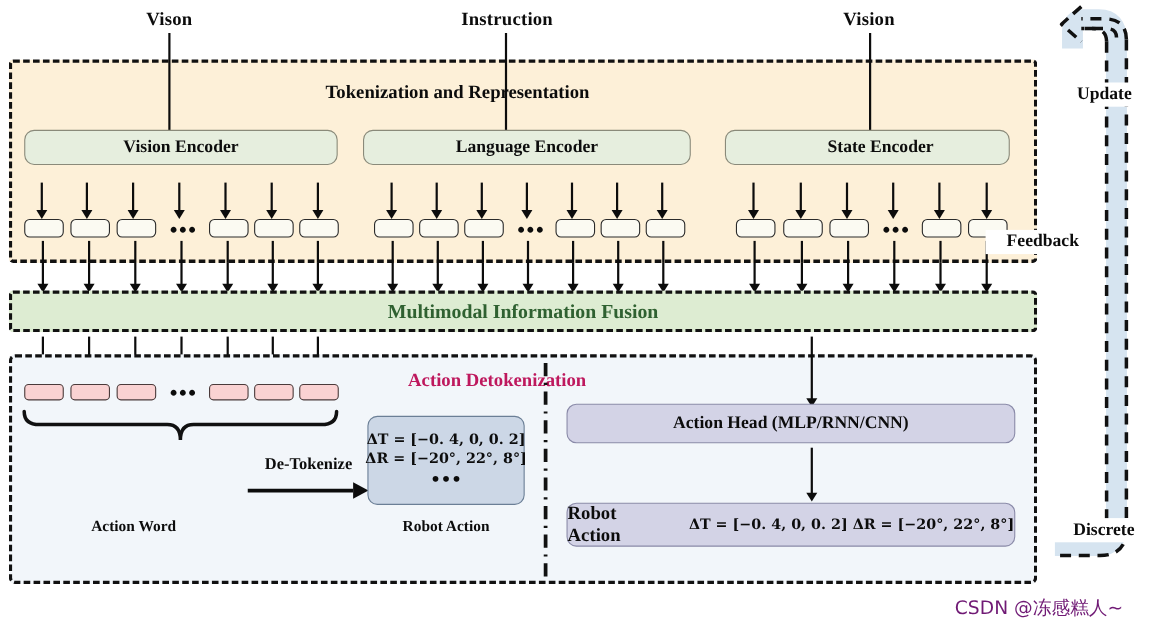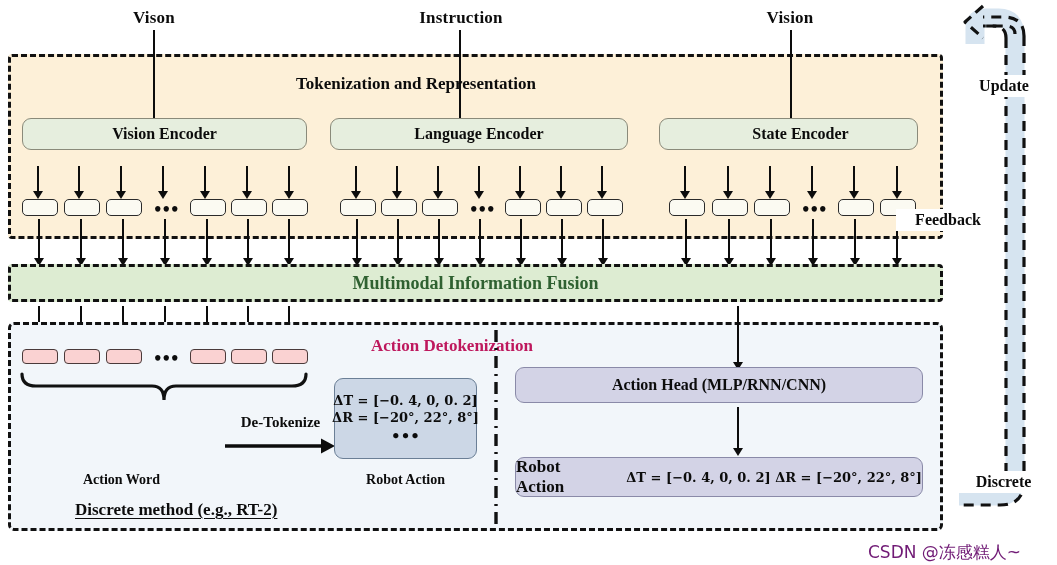--- a/index.html
+++ b/index.html
@@ -304,21 +304,20 @@
     <polygon points="96,2.5 110,10 96,17.5" fill="#0c0c0c"></polygon>
   </svg>
 
   <div class="abs bluebox" style="left:334px; top:378px; width:143px; height:81px; flex-direction:column; gap:2px;">
     <div class="formula">ΔT = [−0. 4, 0, 0. 2]</div>
     <div class="formula">ΔR = [−20°, 22°, 8°]</div>
     <div class="formula" style="font-size:15px;">•••</div>
   </div>
   <div class="abs caption" style="left:334px; top:472px; width:143px;">Robot Action</div>
 
-  <div class="abs method-label" style="left:75px; top:500px;">Discrete method (e.g., RT-2)</div>
 
   <div class="abs v-arrow" style="left:737px; top:306px; height:57px;"></div>
 
   <div class="abs lilacbox" style="left:515px; top:367px; width:408px; height:36px; font-size:16px;">
     <span>Action Head (MLP/RNN/CNN)</span>
   </div>
 
   <div class="abs v-arrow" style="left:737px; top:407px; height:42px;"></div>
 
   <div class="abs lilacbox" style="left:515px; top:457px; width:408px; height:40px; gap:24px;">

